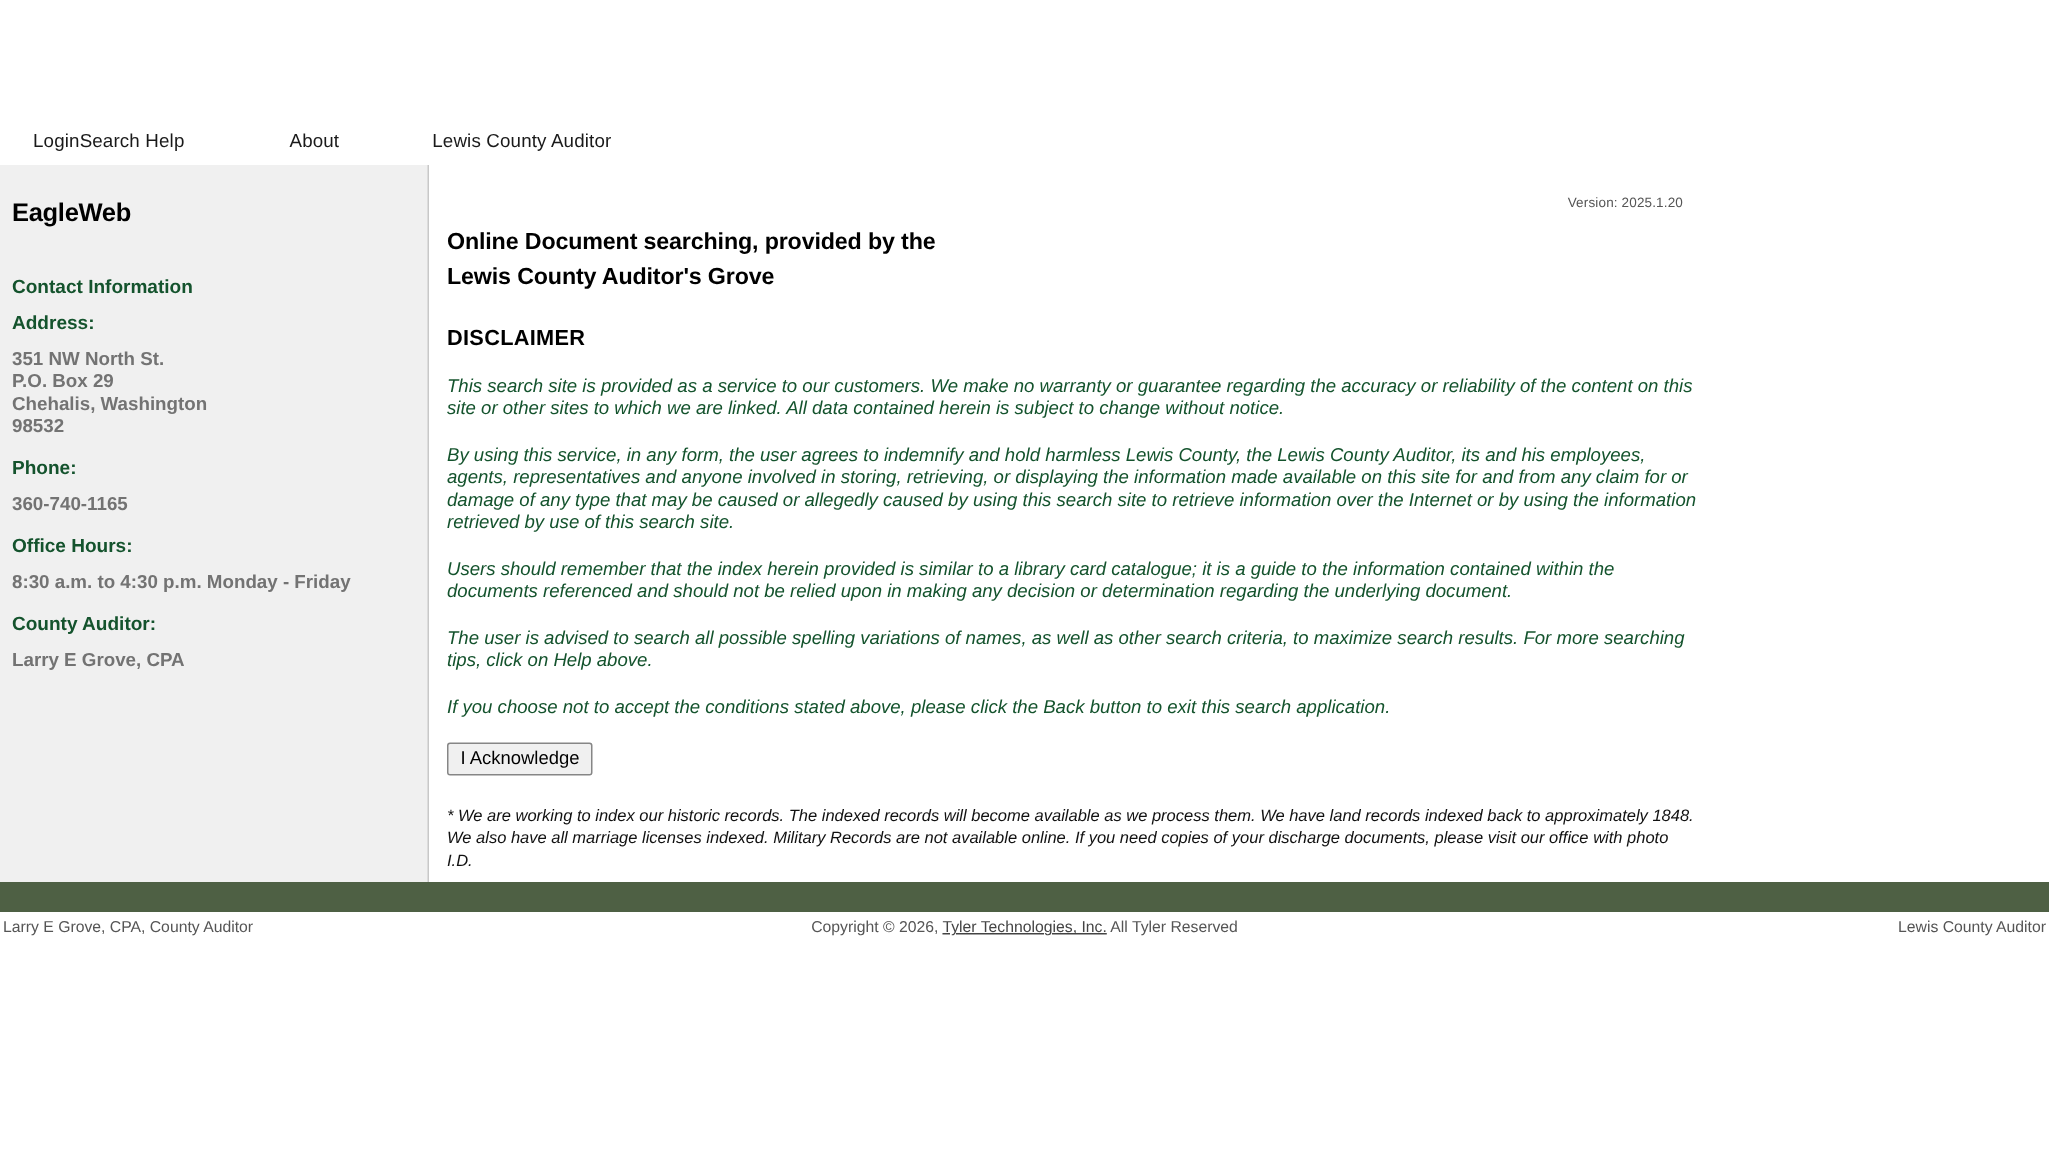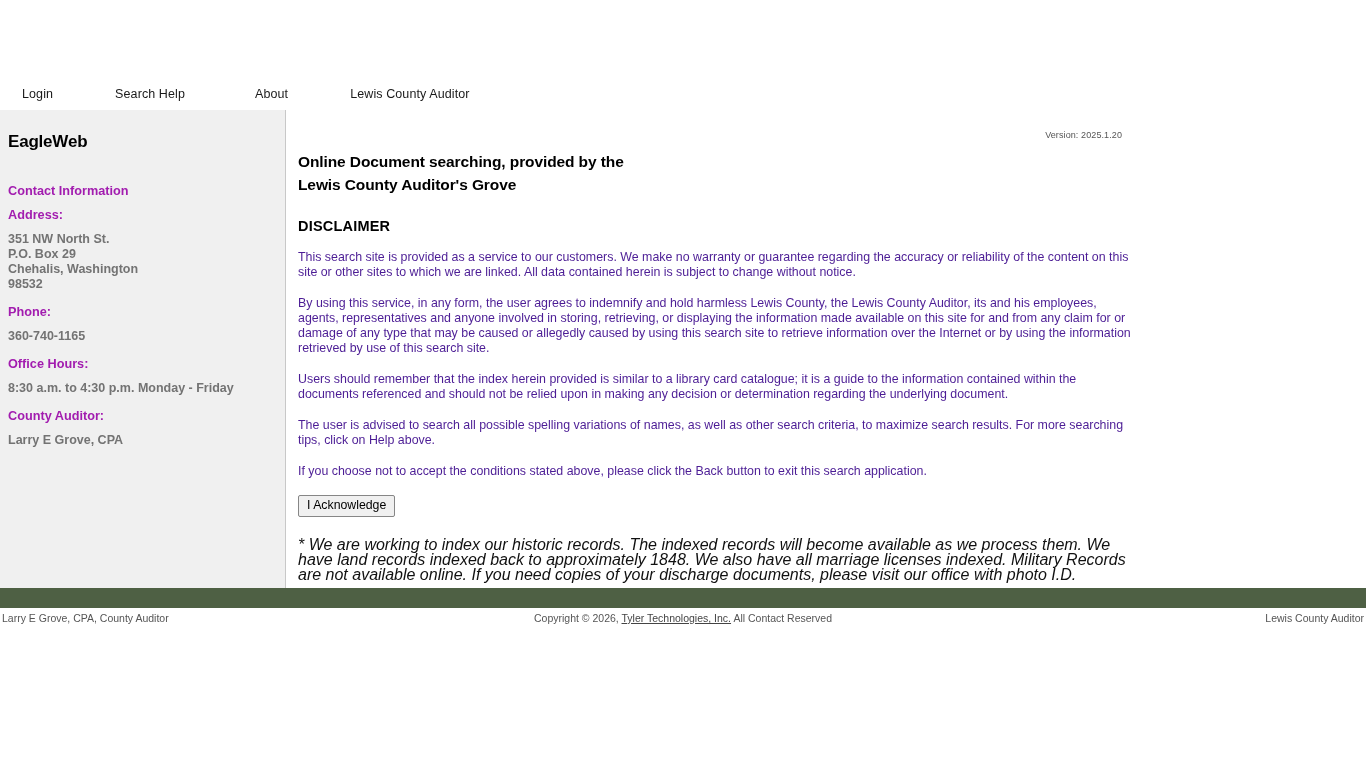--- a/index.html
+++ b/index.html
@@ -35,21 +35,21 @@
   }
   .navlink {
     font-size: 12.5px;
     font-weight: normal;
     color: #1a1a1a;
     text-decoration: none;
     white-space: nowrap;
     letter-spacing: 0.1px;
   }
   .navlink.login   { margin-left: 22px; }
-  .navlink.help    { margin-left: 62px; }
+  .navlink.help    { }
   .navlink.about   { margin-left: 70px; }
   .navlink.auditor { margin-left: 62px; }
 
   
   .columns {
     position: absolute;
     top: 110px; left: 0;
     width: 1366px;
     height: 478px;
   }
@@ -72,21 +72,21 @@
     font-size: 12.5px;
     line-height: 15px;
     color: #1a1a1a;
     margin-bottom: 12px;
   }
   .sb-block .ital { font-style: italic; }
   .sb-heading {
     font-size: 12.7px;
     font-weight: bold;
     margin: 0 0 10px 0;
-    color: #a21caf;
+    color: #14532d;
   }
   .sb-heading.plain { font-weight: bold; }
   .sb-text {
     font-size: 12.5px;
     line-height: 15px;
     color: #737373;
     margin: 0 0 13px 0;
     font-weight: bold;
   }
 
@@ -117,43 +117,44 @@
   .main h3 {
     margin: 22px 0 0 0;
     font-size: 14.5px;
     font-weight: bold;
     letter-spacing: 0.2px;
   }
   .para {
     margin: 16px 0 0 0;
     font-size: 12.4px;
     line-height: 15px;
-    color: #4c1d95;
+    color: #14532d;
     max-width: 1045px;
+    font-style: italic;
   }
   .ack-btn {
     margin-top: 16px;
     font-family: "Liberation Sans", sans-serif;
     font-size: 12.3px;
     color: #000;
     background: #f0f0f0;
     border: 1px solid #868686;
     border-radius: 2px;
     padding: 3px 8px 4px 8px;
     cursor: pointer;
     line-height: 13px;
   }
   .ack-note {
     margin: 17px 0 0 0;
     font-size: 12.4px;
     color: #111;
   }
   .footnote {
     margin: 20px 0 0 0;
-    font-size: 16px;
+    font-size: 11px;
     font-style: italic;
     line-height: 15px;
     color: #111;
     max-width: 1030px;
   }
 
   
   .greenbar {
     position: absolute;
     left: 0; top: 588px;
@@ -251,18 +252,18 @@
     </div>
   </div>
 
   <div class="greenbar"></div>
 
   <div class="footer">
     <span class="left">Larry E Grove, CPA, County Auditor</span>
     <span class="center">
       <span>Copyright © 2026,</span>
       <a href="#">Tyler Technologies, Inc.</a>
-      <span>All Contact Reserved</span>
+      <span>All Tyler Reserved</span>
     </span>
     <span class="right">Lewis County Auditor</span>
   </div>
 
 </div>
 
 </body></html>

